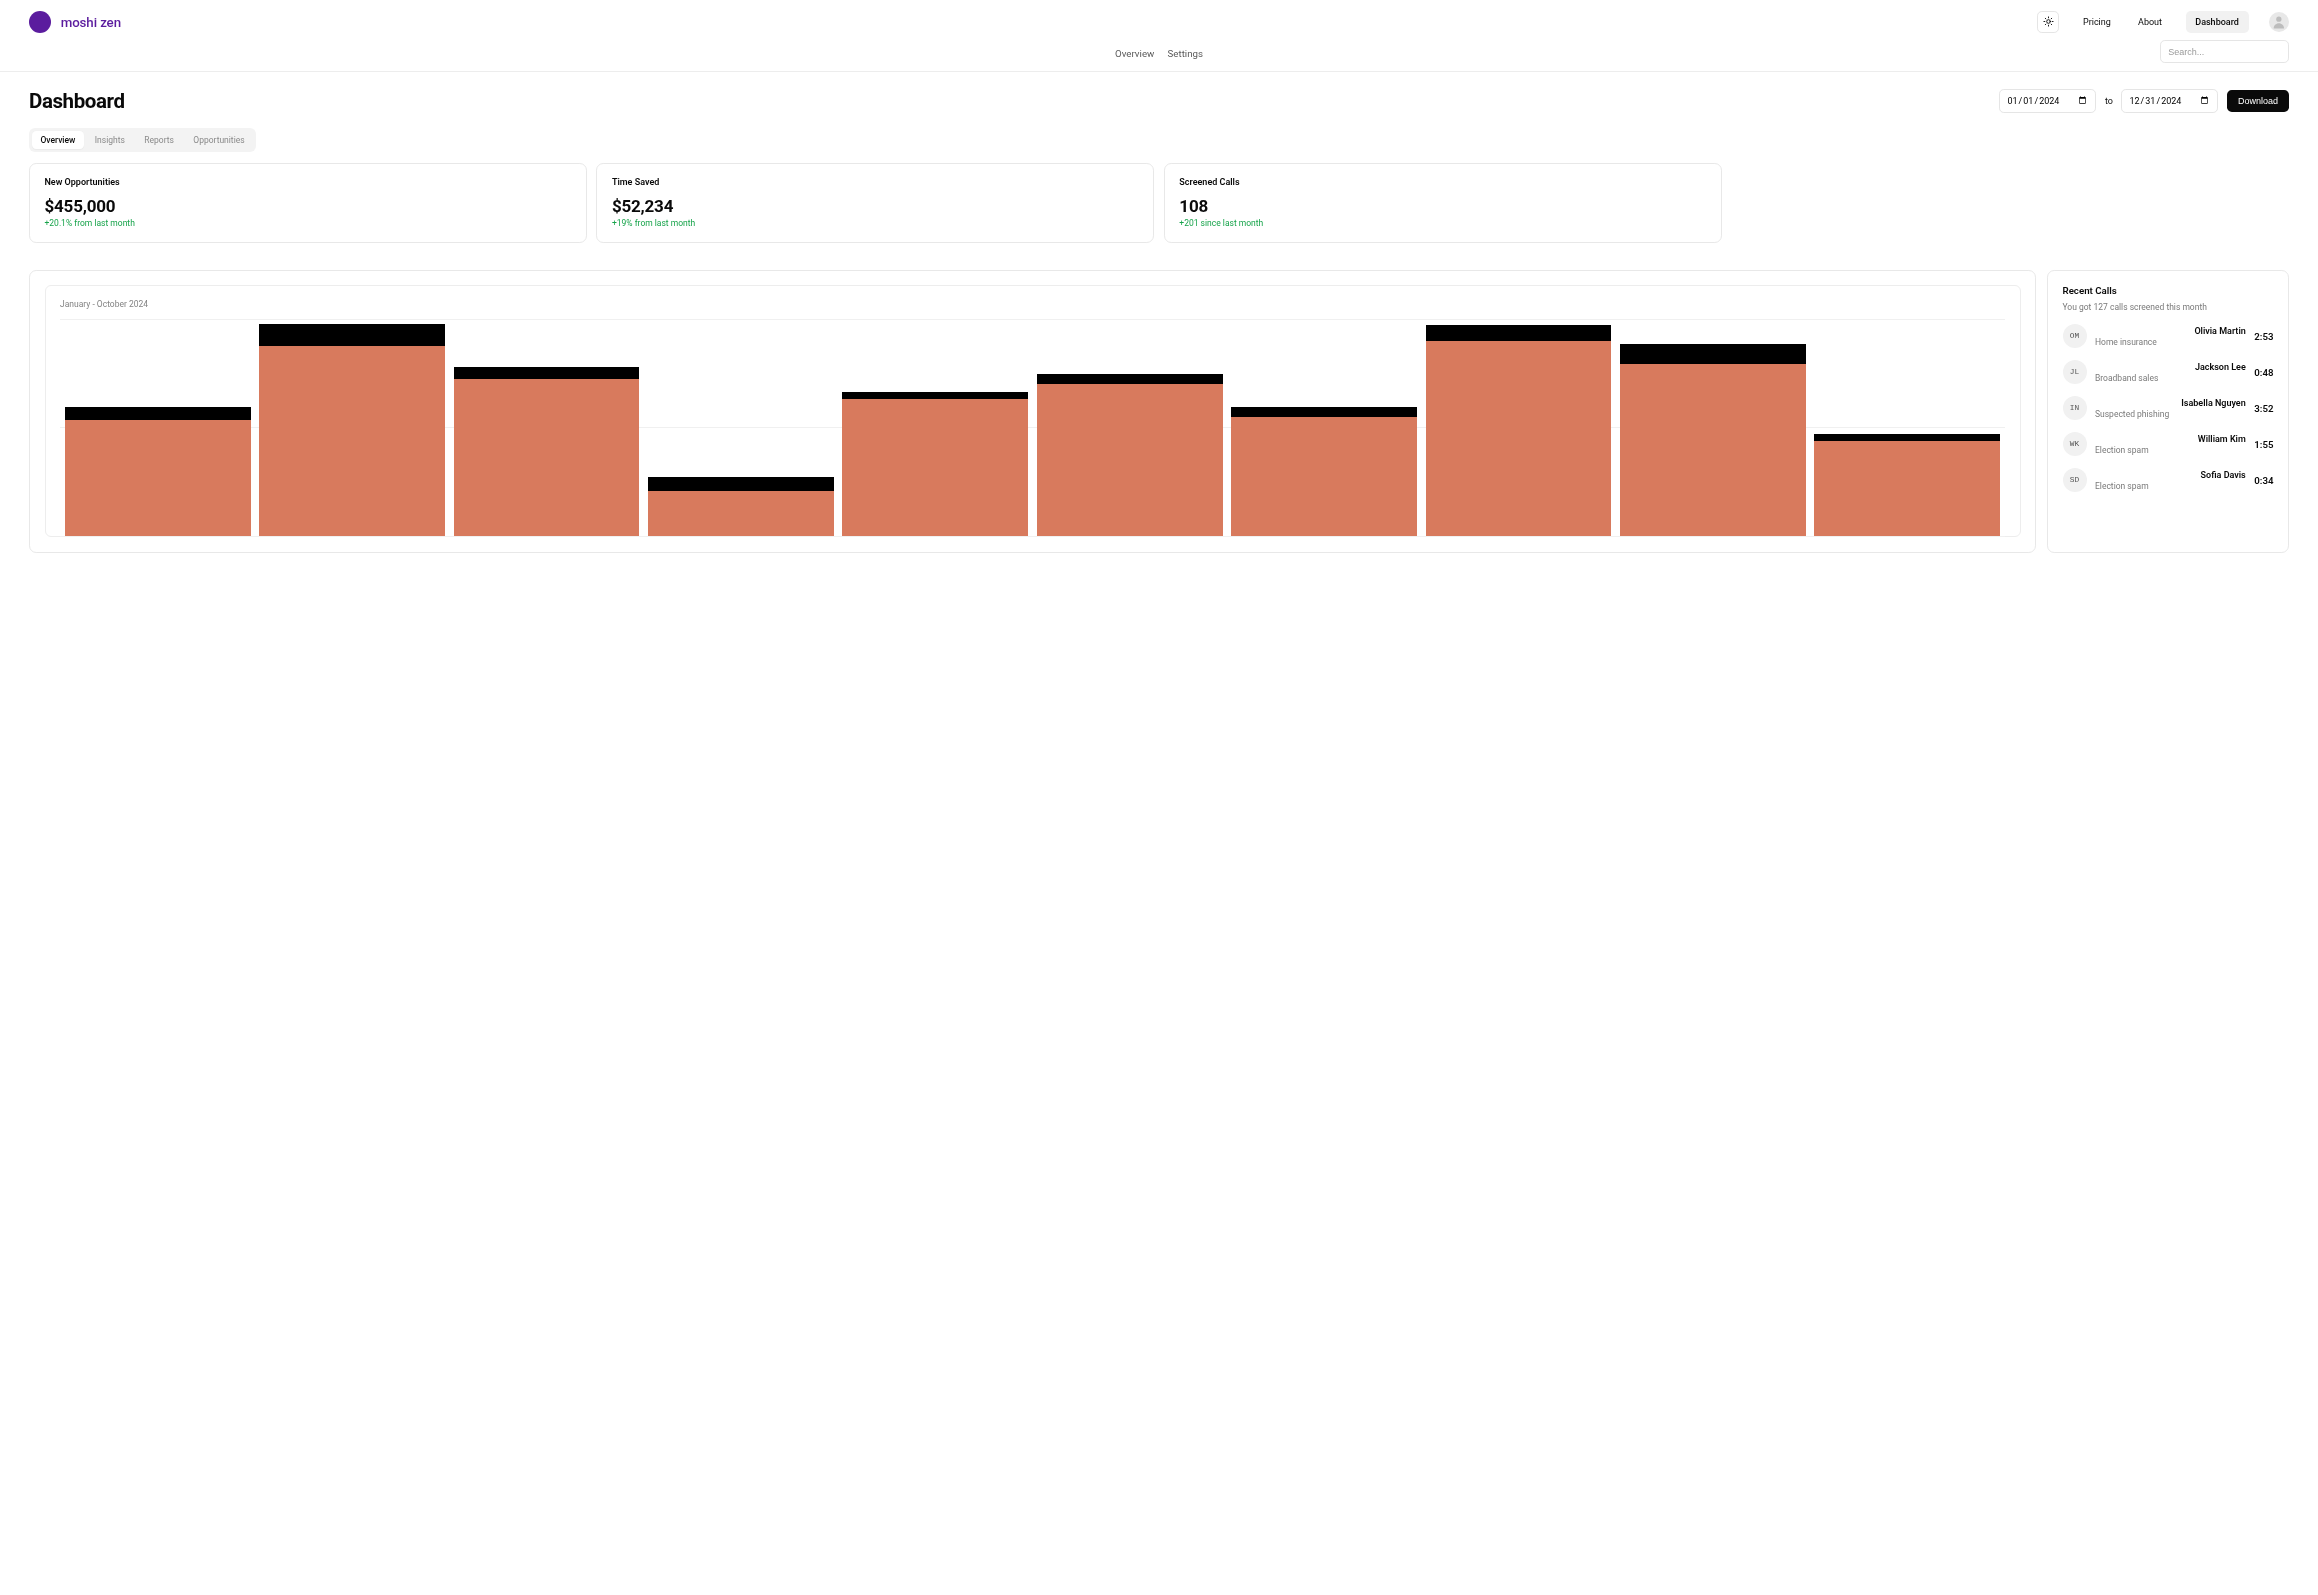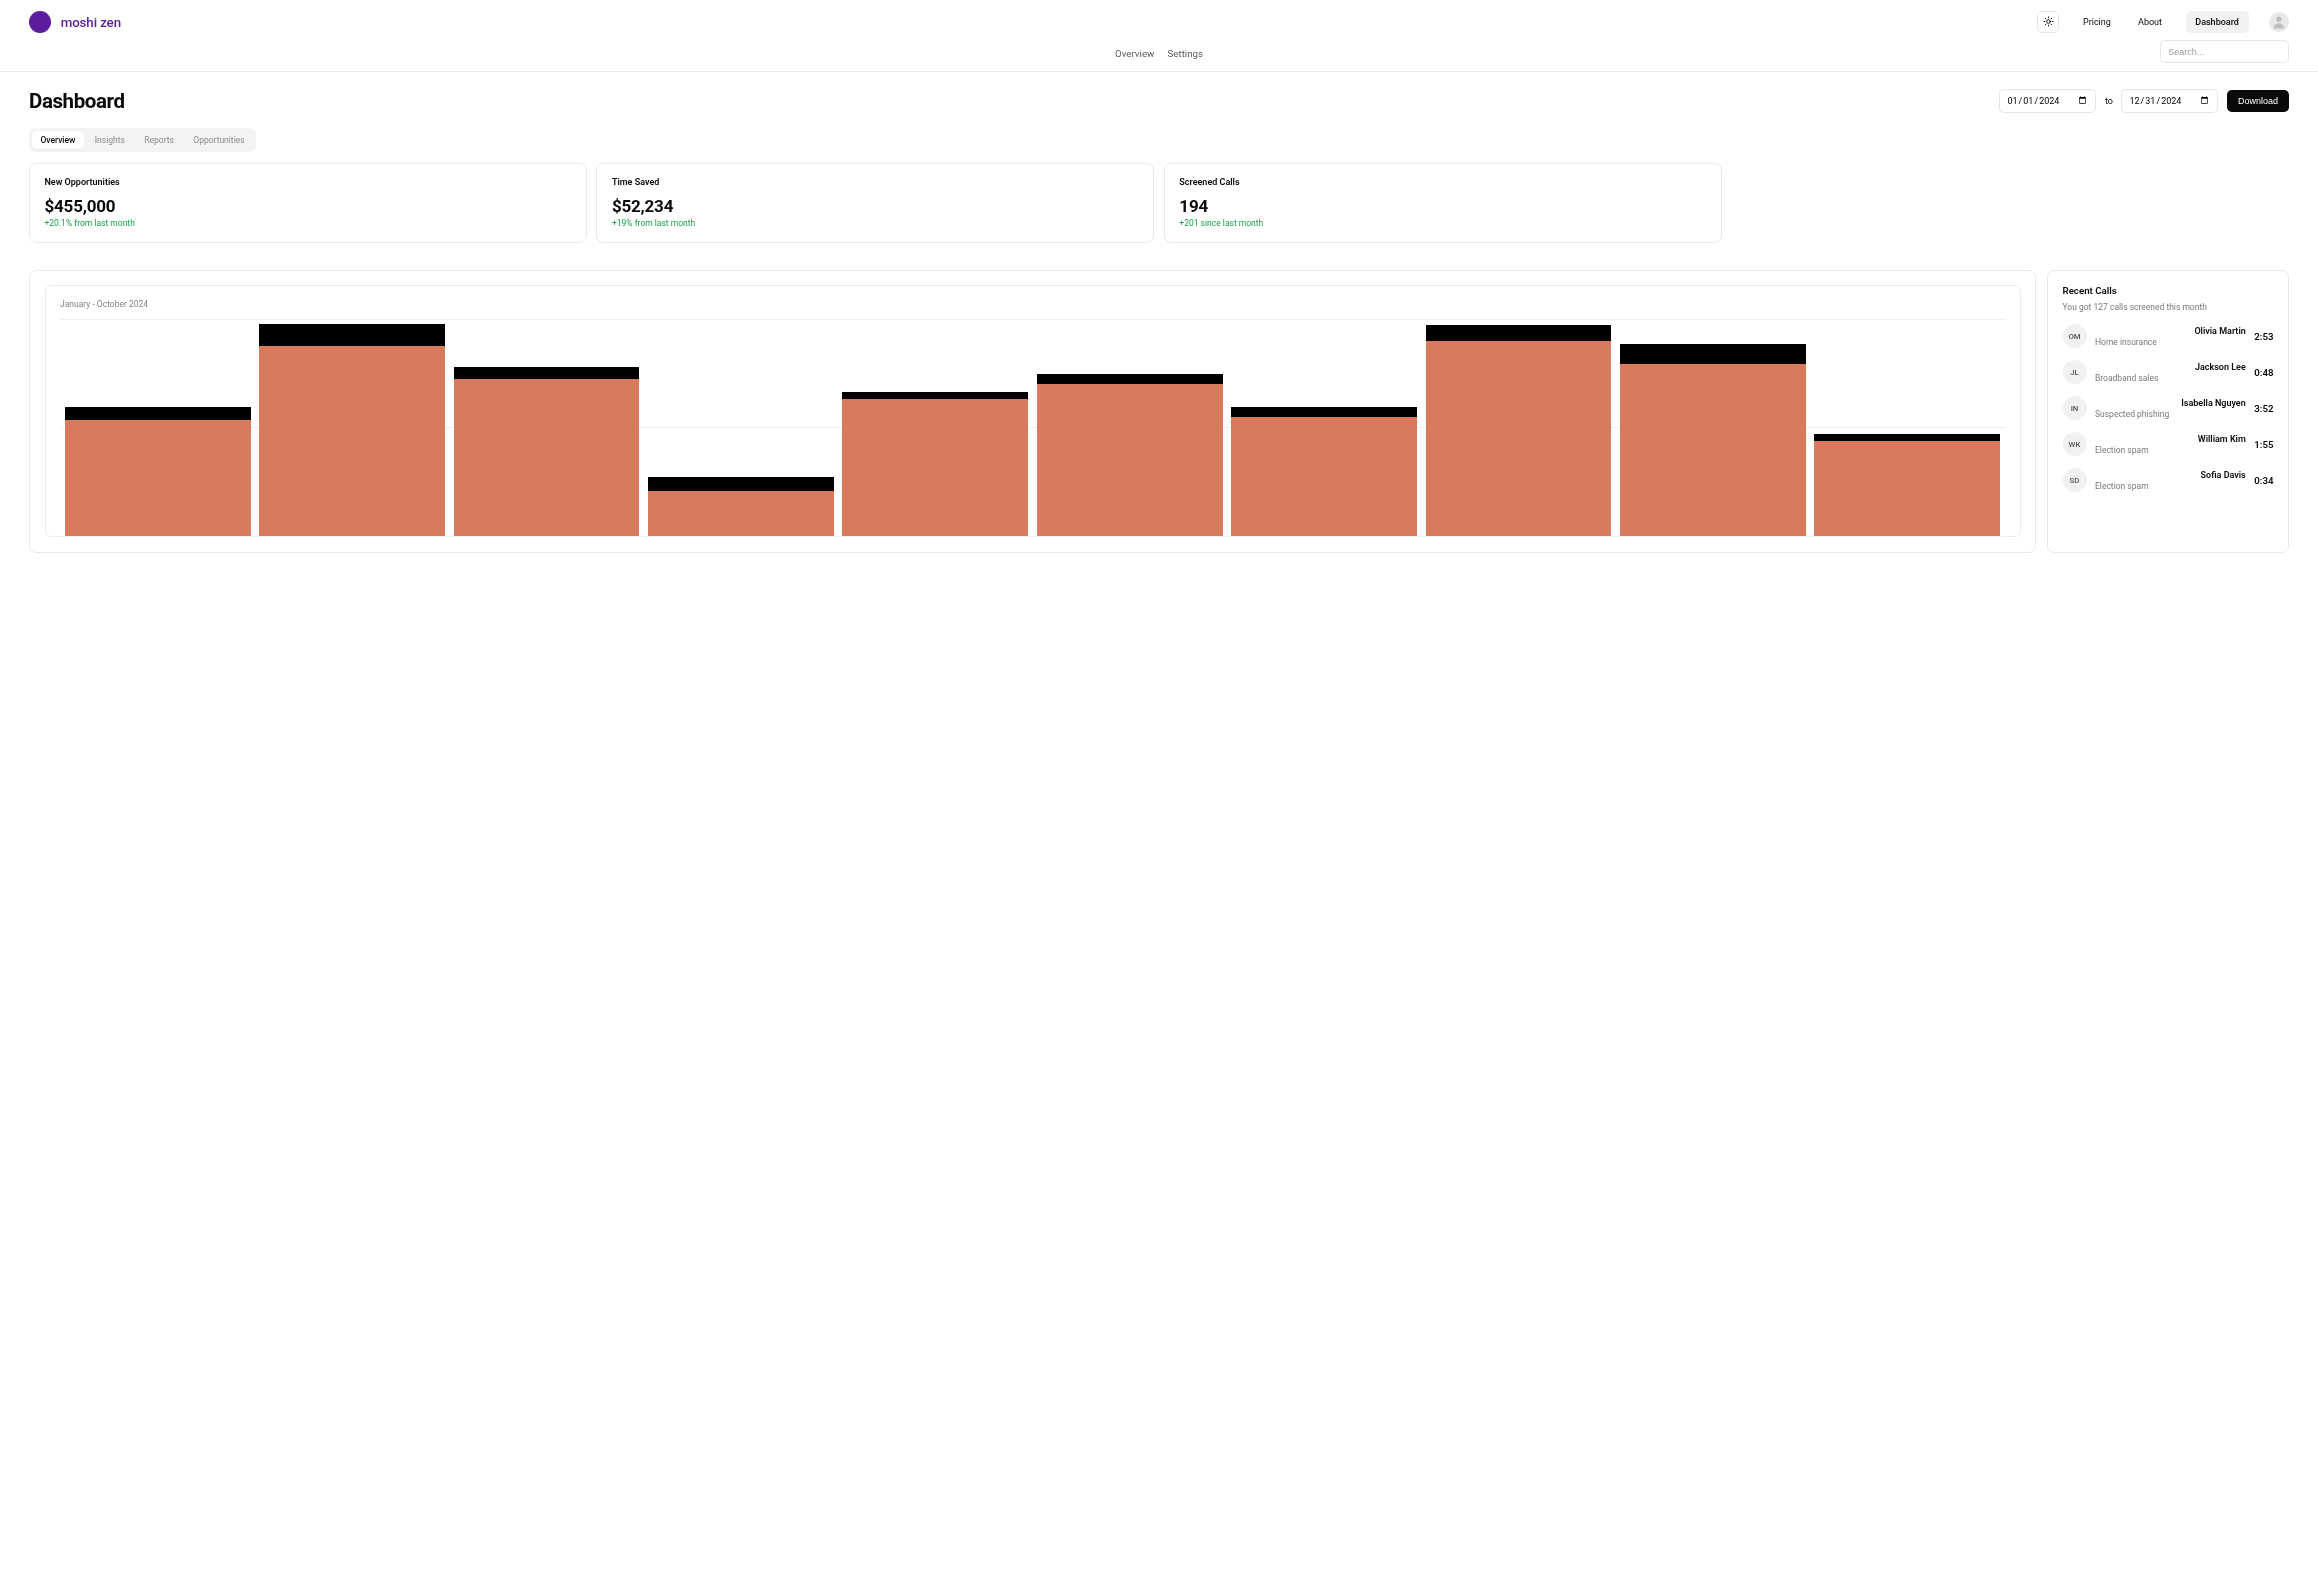--- a/index.html
+++ b/index.html
@@ -59,21 +59,21 @@
 .gridlines { position: absolute; left: 0; right: 0; top: 0; bottom: 0; display: flex; flex-direction: column; justify-content: space-between; }
 .gridline { height: 0.6px; background: #f0f0f0; }
 .bars { position: absolute; left: 0; right: 0; bottom: 0; top: 0; display: flex; align-items: flex-end; gap: 8.5px; padding: 0 4.8px; }
 .bar-col { flex: 1; display: flex; flex-direction: column; justify-content: flex-end; height: 100%; }
 .bar-top { background: #000; width: 100%; }
 .bar-main { background: #d87a5d; width: 100%; }
 
 
 .panel-sub { font-size: 8.5px; color: #7a7a7a; margin-bottom: 12px; margin-top: -4.8px; }
 .call-row { display: flex; align-items: center; gap: 8.5px; margin-bottom: 12px; }
-.call-avatar { width: 24px; height: 24px; border-radius: 50%; background: #f1f1f1; display: flex; align-items: center; justify-content: center; font-size: 7.8px; color: #555; font-weight: 500; flex-shrink: 0; }
+.call-avatar { width: 24px; height: 24px; border-radius: 50%; background: #f1f1f1; display: flex; align-items: center; justify-content: center; font-size: 7.8px; color: #555; font-weight: 500; flex-shrink: 0; font-family: Liberation Mono, monospace; }
 .call-info { flex: 1; }
 .call-name { font-size: 9px; font-weight: 600; text-align: right; }
 .call-reason { font-size: 8.5px; color: #7a7a7a; margin-top: 0.6px; }
 .call-dur { font-size: 9.7px; font-weight: 600; }
 </style>
 </head>
 <body>
 
 <div class="topnav">
   <div class="brand">
@@ -145,21 +145,21 @@
       <div class="stat-value">$455,000</div>
       <div class="stat-delta">+20.1% from last month</div>
     </div>
     <div class="stat-card">
       <div class="stat-label">Time Saved</div>
       <div class="stat-value">$52,234</div>
       <div class="stat-delta">+19% from last month</div>
     </div>
     <div class="stat-card">
       <div class="stat-label">Screened Calls</div>
-      <div class="stat-value">194</div>
+      <div class="stat-value">108</div>
       <div class="stat-delta">+201 since last month</div>
     </div>
   </div>
 
   <div class="lower">
 
     <div class="panel">
       <div class="chart-container">
         <div class="chart-subtitle">January - October 2024</div>
         <div class="chart-area">

